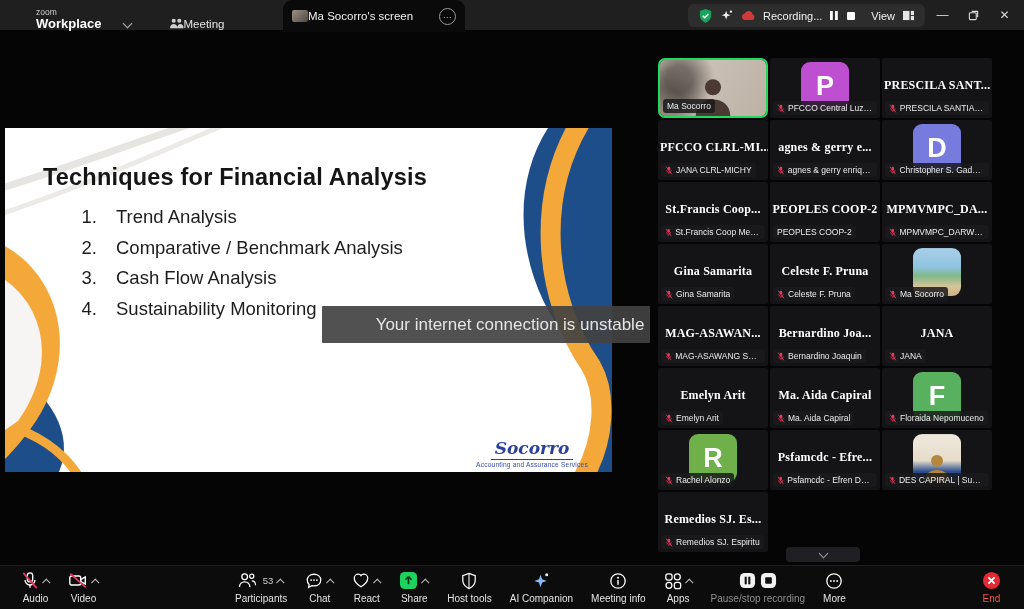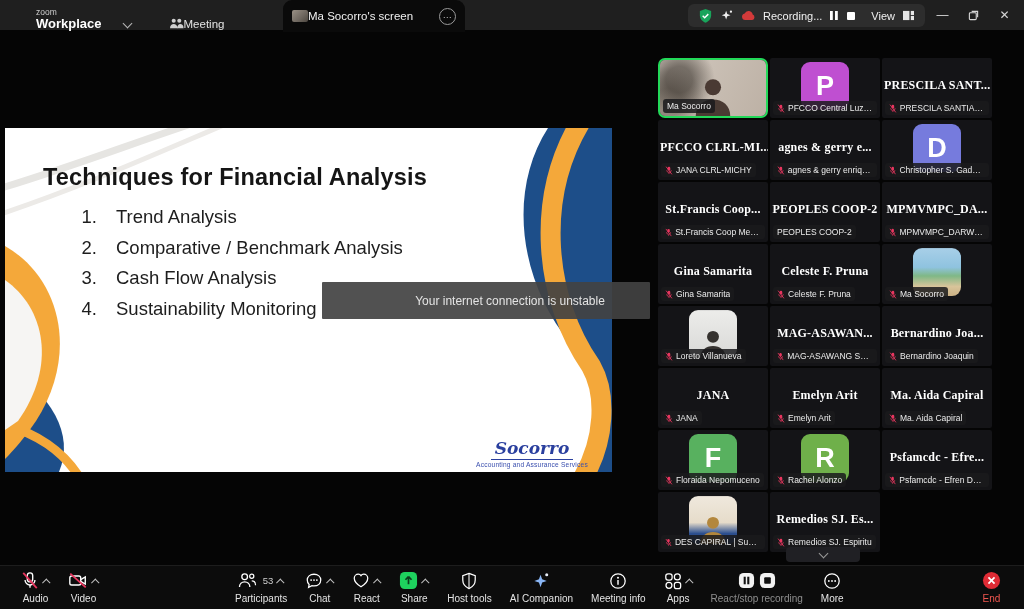--- a/index.html
+++ b/index.html
@@ -37,23 +37,23 @@
   .slide-title { position:absolute; left:38px; top:36px; font-size:23.5px; font-weight:bold; color:#151515;
                  letter-spacing:.2px; }
   .slide-list { position:absolute; left:0; top:78px; padding-left:97px; color:#1d1d1d; }
   .slide-list li { font-size:18.5px; margin-bottom:8.5px; padding-left:14px; }
   .soc-logo { position:absolute; left:452px; top:310px; width:150px; text-align:center; }
   .soc-name { font-family:"DejaVu Serif", serif; font-style:italic; font-weight:bold; font-size:17px;
               color:#2a3f9e; border-bottom:1.5px solid #2a3f9e; display:inline-block; padding:0 4px 1px; }
   .soc-sub { font-size:6.6px; color:#3a4fae; margin-top:1px; letter-spacing:.2px; }
 
   
-  .toast { position:absolute; left:322px; top:282px; width:328px; height:37px; background:rgba(66,66,66,0.92);
+  .toast { position:absolute; left:322px; top:306px; width:328px; height:37px; background:rgba(66,66,66,0.92);
            z-index:6; display:flex; align-items:center; justify-content:center; padding-left:48px;
-           font-size:12px; color:#e4e4e4; border-radius:1px; }
+           font-size:17px; color:#e4e4e4; border-radius:1px; }
 
   
   .pgrid { position:absolute; left:658px; top:58px; display:grid;
            grid-template-columns:repeat(3,110px); grid-auto-rows:60px; gap:2px; z-index:2; }
   .tile { position:relative; background:#141417; border-radius:2px; overflow:hidden; }
   .tile.active { border:2px solid #23d959; border-radius:7px; }
   .tile-name { position:absolute; left:0; right:0; top:20px; text-align:center; font-weight:bold;
                font-size:12px; letter-spacing:.2px; color:#fff; white-space:nowrap; overflow:hidden; padding:0 2px;font-family:Liberation Serif, serif; }
   .avatar { position:absolute; left:50%; top:50%; transform:translate(-50%,-54%); width:48px; height:48px;
             border-radius:9px; display:flex; align-items:center; justify-content:center;
@@ -321,39 +321,20 @@
           <svg width="8" height="9" viewBox="0 0 12 14">
             <rect x="4" y="1" width="4" height="6" rx="2" fill="#e8365f"></rect>
             <path d="M2.5 6.5a3.5 3.5 0 0 0 7 0" stroke="#e8365f" stroke-width="1.2" fill="none"></path>
             <line x1="6" y1="10.5" x2="6" y2="12.5" stroke="#e8365f" stroke-width="1.2"></line>
             <line x1="1.5" y1="1" x2="10.5" y2="13" stroke="#e8365f" stroke-width="1.4"></line>
           </svg>
           <span>Ma Socorro</span>
         </div>
       </div>
       <div class="tile">
-        <div class="photo-sq">
-          <div class="photo-fill ph-man">
-            <svg class="sil" width="34" height="34" viewBox="0 0 24 24">
-              <circle cx="12" cy="9" r="4.2" fill="#35322f"></circle>
-              <path d="M3 24c0-5.5 4-8.6 9-8.6s9 3.1 9 8.6Z" fill="#35322f"></path>
-            </svg>
-          </div>
-        </div>
-        <div class="pill">
-          <svg width="8" height="9" viewBox="0 0 12 14">
-            <rect x="4" y="1" width="4" height="6" rx="2" fill="#e8365f"></rect>
-            <path d="M2.5 6.5a3.5 3.5 0 0 0 7 0" stroke="#e8365f" stroke-width="1.2" fill="none"></path>
-            <line x1="6" y1="10.5" x2="6" y2="12.5" stroke="#e8365f" stroke-width="1.2"></line>
-            <line x1="1.5" y1="1" x2="10.5" y2="13" stroke="#e8365f" stroke-width="1.4"></line>
-          </svg>
-          <span>Loreto Villanueva</span>
-        </div>
-      </div>
-      <div class="tile">
         <div class="tile-name">MAG-ASAWAN...</div>
         <div class="pill">
           <svg width="8" height="9" viewBox="0 0 12 14">
             <rect x="4" y="1" width="4" height="6" rx="2" fill="#e8365f"></rect>
             <path d="M2.5 6.5a3.5 3.5 0 0 0 7 0" stroke="#e8365f" stroke-width="1.2" fill="none"></path>
             <line x1="6" y1="10.5" x2="6" y2="12.5" stroke="#e8365f" stroke-width="1.2"></line>
             <line x1="1.5" y1="1" x2="10.5" y2="13" stroke="#e8365f" stroke-width="1.4"></line>
           </svg>
           <span>MAG-ASAWANG SAPA...</span>
         </div>
@@ -605,21 +586,21 @@
         <svg width="17" height="17" viewBox="0 0 18 18">
           <rect x="1" y="1" width="16" height="16" rx="5" fill="#f2f2f2"></rect>
           <rect x="6" y="5" width="2.2" height="8" fill="#111"></rect>
             <rect x="9.8" y="5" width="2.2" height="8" fill="#111"></rect>
         </svg>
         <svg width="17" height="17" viewBox="0 0 18 18">
           <rect x="1" y="1" width="16" height="16" rx="5" fill="#f2f2f2"></rect>
           <rect x="5.5" y="5.5" width="7" height="7" rx="1" fill="#111"></rect>
         </svg>
       </div>
-      <span class="tb-label dim">React/stop recording</span>
+      <span class="tb-label dim">Pause/stop recording</span>
     </div>
 
     <div class="tb-item">
       <div class="icon-row">
         <svg width="18" height="18" viewBox="0 0 20 20">
           <circle cx="10" cy="10" r="8" fill="none" stroke="#fff" stroke-width="1.4"></circle>
           <circle cx="6.5" cy="10" r="1" fill="#fff"></circle>
             <circle cx="10" cy="10" r="1" fill="#fff"></circle>
             <circle cx="13.5" cy="10" r="1" fill="#fff"></circle>
         </svg>

